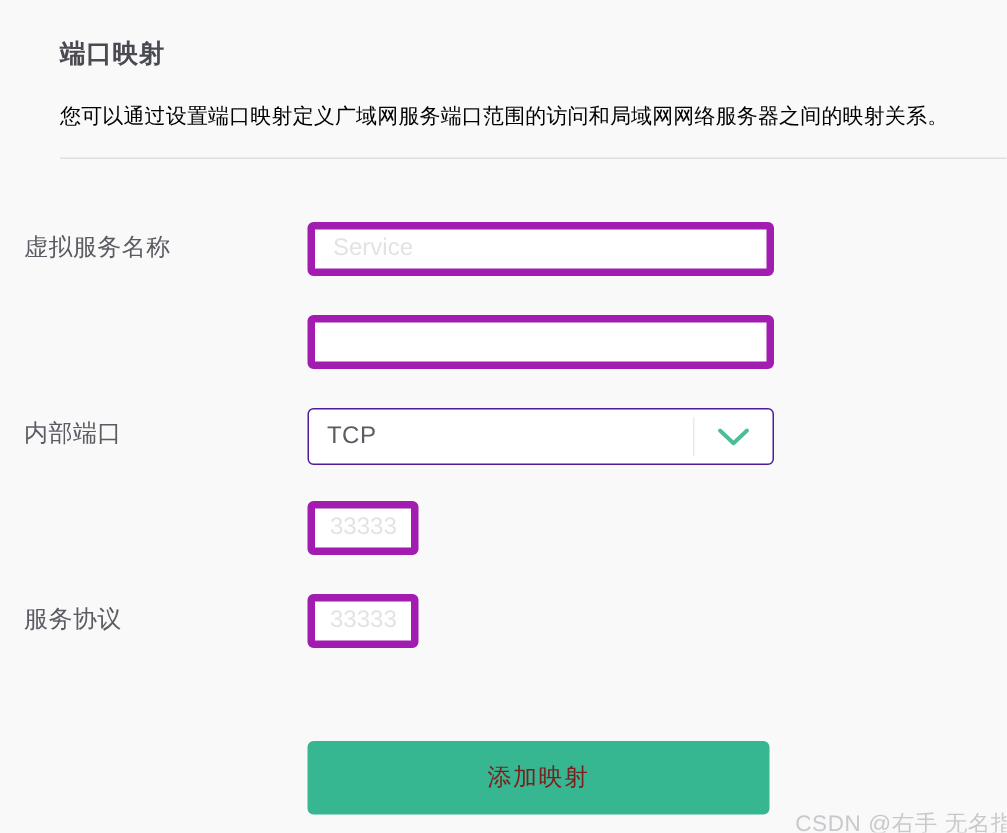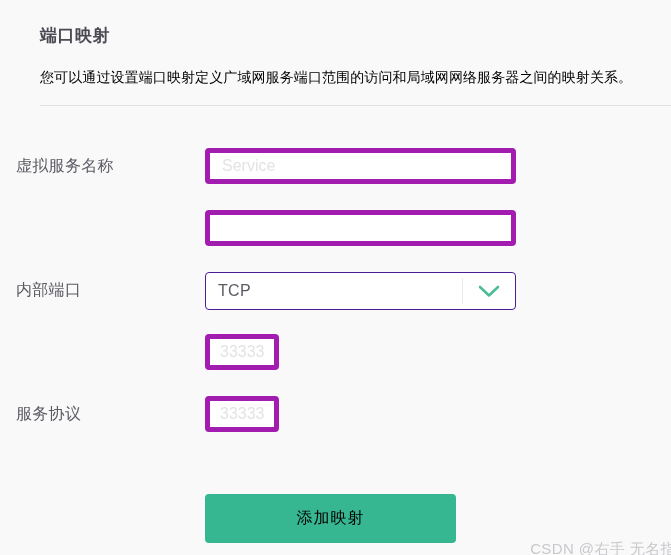--- a/index.html
+++ b/index.html
@@ -149,26 +149,26 @@
   .select-arrow svg { display: block; }
 
   
   .submit-wrap {
     position: absolute;
     left: 189px;
     top: 481px;
   }
   .submit-btn {
     box-sizing: border-box;
-    width: 251px;
+    width: 308px;
     height: 49px;
     background: #36b791;
     border: none;
     border-radius: 4px;
-    color: #000000;
+    color: #7f1d1d;
     font-family: inherit;
     font-size: 16px;
     letter-spacing: 1px;
     cursor: pointer;
     padding: 5px;
   }
 
   
   .watermark {
     position: absolute;

